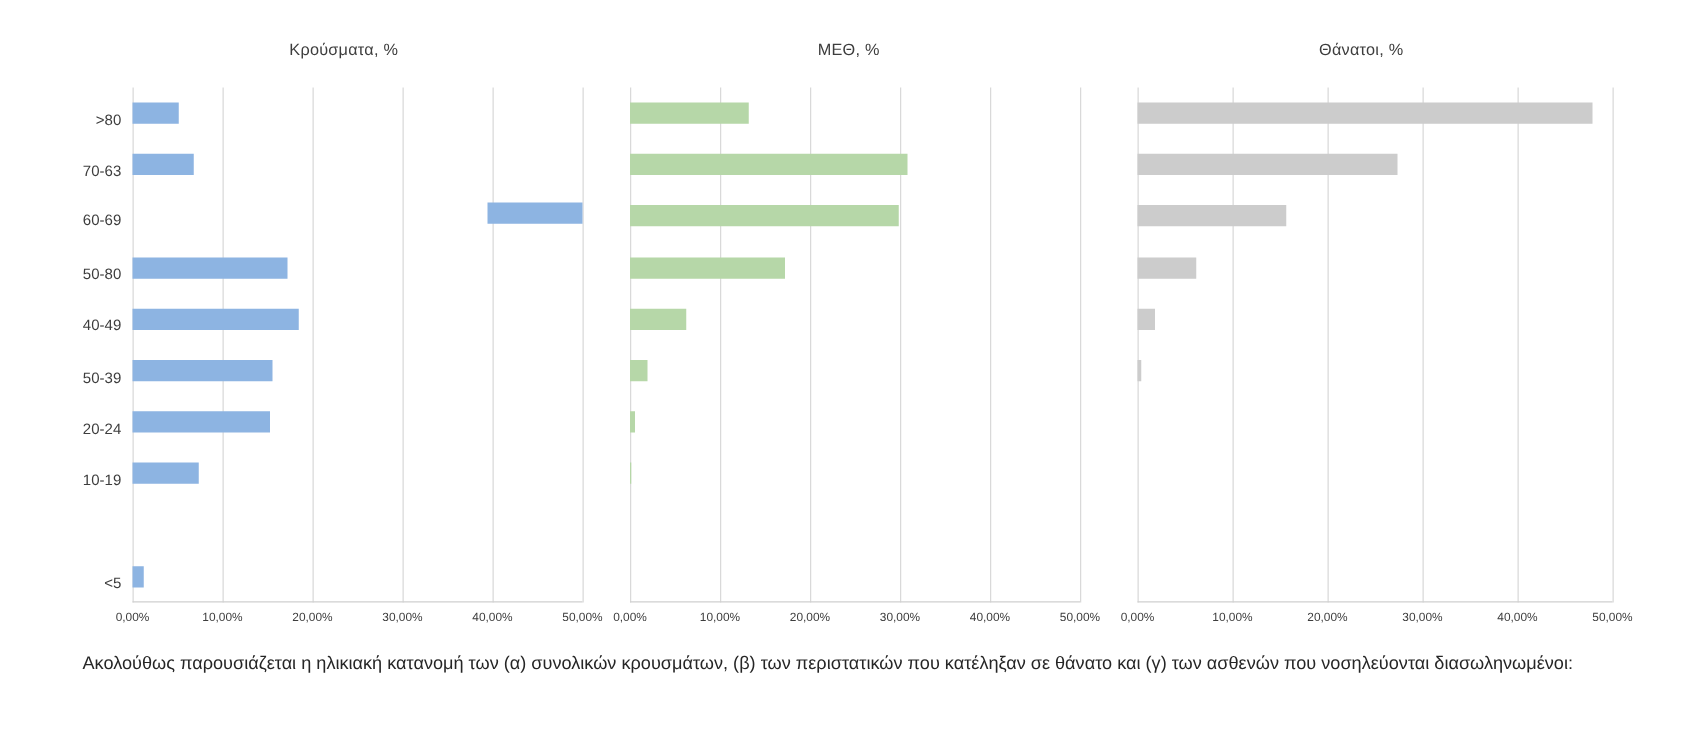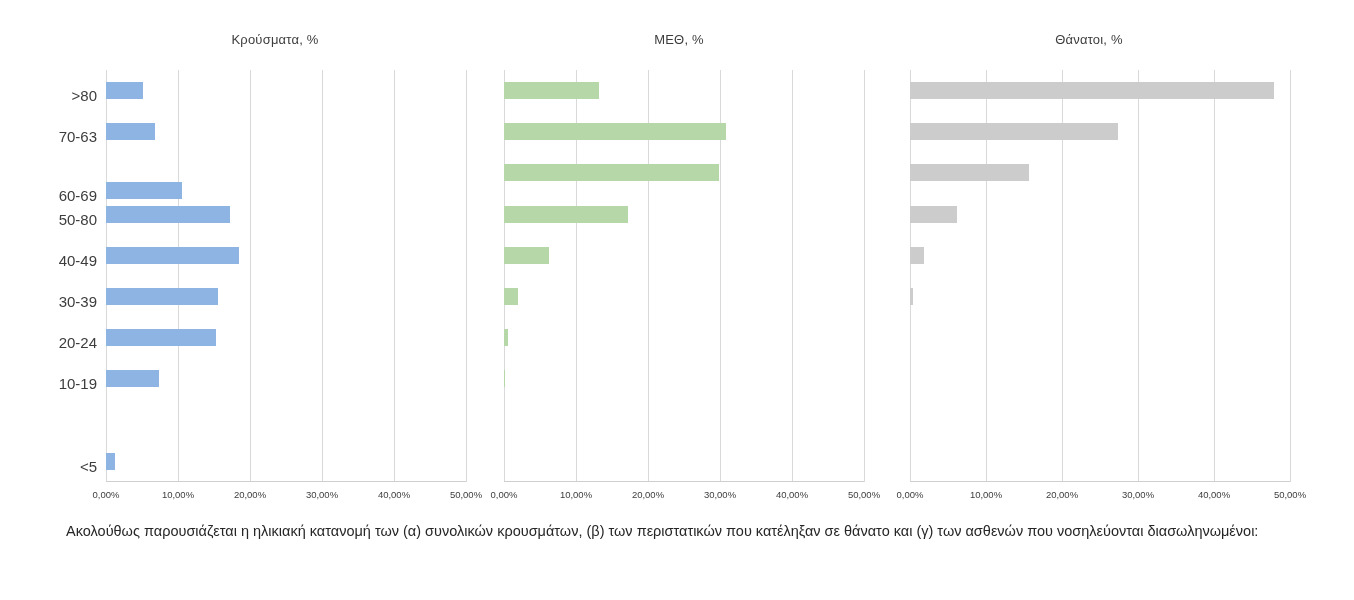--- a/index.html
+++ b/index.html
@@ -80,21 +80,21 @@
     align-items: center;
   }
   .bar {
     height: 17px;
     border-radius: 0;
   }
   .cat-label {
     position: absolute;
     right: 100%;
     margin-right: 9px;
-    font-size: 15px;
+    font-size: 12px;
     color: #3d3d3d;
     white-space: nowrap;
     margin-top: 10px;
   }
   .xtick {
     position: absolute;
     top: 100%;
     margin-top: 7px;
     font-size: 9.5px;
     color: #3d3d3d;
@@ -139,34 +139,34 @@
           <div class="axis-bottom"></div>
           <div class="rows">
             <div class="row" style="top: 0px; height: 41.2px;">
               <span class="cat-label">&gt;80</span>
               <div class="bar" title="&gt;80: 5.2%" style="width: 37.44px; background: rgb(141, 180, 226);"></div>
             </div>
             <div class="row" style="top: 41.2px; height: 41.2px;">
               <span class="cat-label">70-63</span>
               <div class="bar" title="70-79: 6.8%" style="width: 48.96px; background: rgb(141, 180, 226);"></div>
             </div>
-            <div class="row" style="top: 100px; height: 41.2px;">
+            <div class="row" style="top: 80px; height: 41.2px; justify-content: flex-end;">
               <span class="cat-label">60-69</span>
               <div class="bar" title="60-69: 10.6%" style="width: 76.32px; background: rgb(141, 180, 226);"></div>
             </div>
             <div class="row" style="top: 123.6px; height: 41.2px;">
               <span class="cat-label">50-80</span>
               <div class="bar" title="50-59: 17.2%" style="width: 123.84px; background: rgb(141, 180, 226);"></div>
             </div>
             <div class="row" style="top: 164.8px; height: 41.2px;">
               <span class="cat-label">40-49</span>
               <div class="bar" title="40-49: 18.5%" style="width: 133.2px; background: rgb(141, 180, 226);"></div>
             </div>
             <div class="row" style="top: 206px; height: 41.2px;">
-              <span class="cat-label">30-39</span>
+              <span class="cat-label">50-39</span>
               <div class="bar" title="30-39: 15.5%" style="width: 111.6px; background: rgb(141, 180, 226);"></div>
             </div>
             <div class="row" style="top: 247.2px; height: 41.2px;">
               <span class="cat-label">20-24</span>
               <div class="bar" title="20-29: 15.3%" style="width: 110.16px; background: rgb(141, 180, 226);"></div>
             </div>
             <div class="row" style="top: 288.4px; height: 41.2px;">
               <span class="cat-label">10-19</span>
               <div class="bar" title="10-19: 7.3%" style="width: 52.56px; background: rgb(141, 180, 226);"></div>
             </div>

